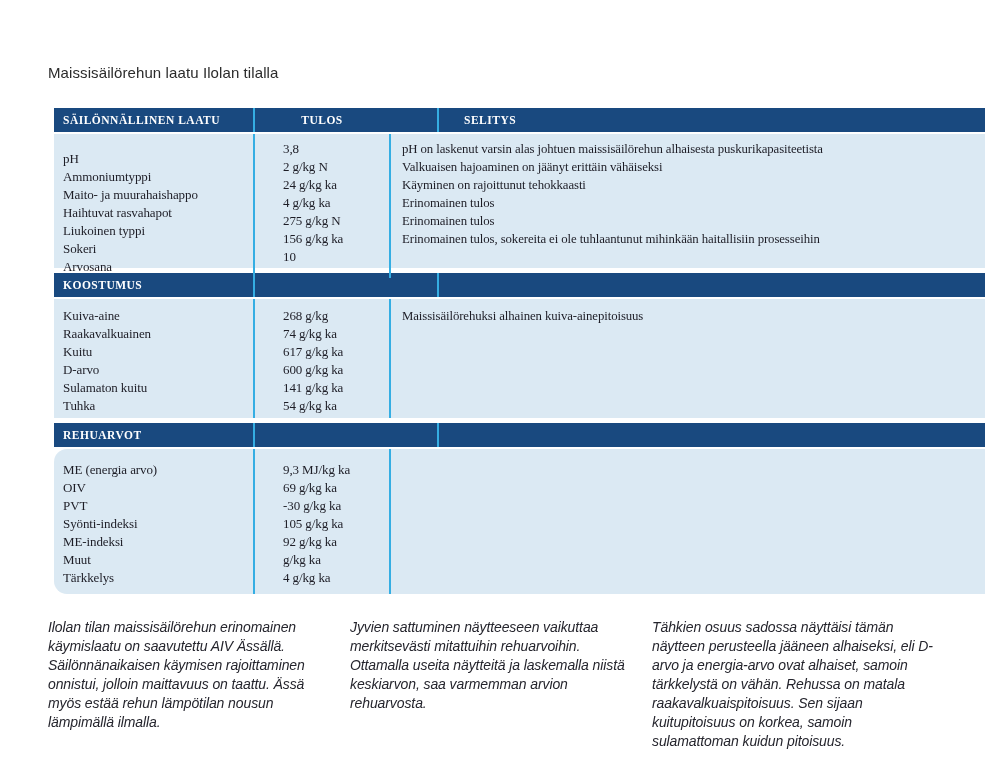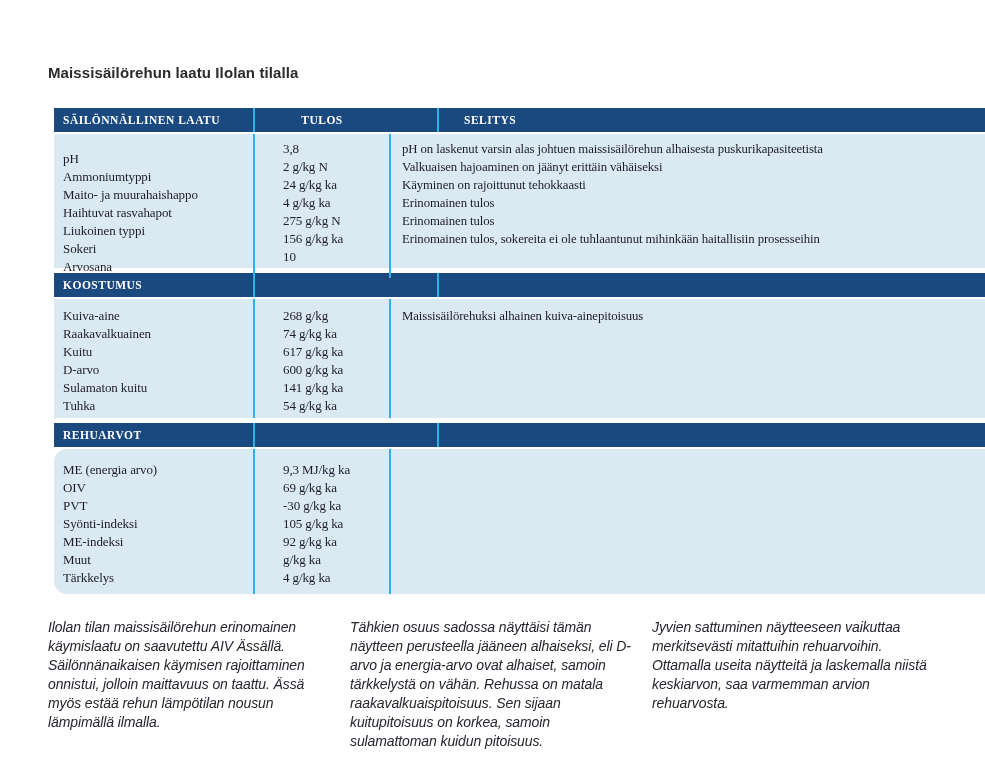--- a/index.html
+++ b/index.html
@@ -8,21 +8,21 @@
     background: #ffffff;
     font-family: "Liberation Sans", sans-serif;
     position: relative;
     overflow: hidden;
     color: var(--table-text, #1d1d26);
   }
   .page { position: absolute; inset: 0; }
 
   .title {
     position: absolute; top: 64px; left: 48px; margin: 0;
-    font-size: 15px; font-weight: 700; letter-spacing: 0.1px;
+    font-size: 15px; font-weight: 400; letter-spacing: 0.1px;
     color: var(--title-text, #2b2b2b);
   }
 
   .qtable { position: absolute; top: 108px; left: 54px; width: 946px; font-family: Liberation Serif, serif; }
 
   section.tsec { margin-bottom: 5px; }
 
   .band {
     display: grid; grid-template-columns: 199px 136px 1fr;
     background: var(--header-bg, #19497f);
@@ -168,16 +168,16 @@
             <div class="cell"></div>
             <div class="cell"></div>
             <div class="cell"></div>
             <div class="cell"></div>
           </div>
         </div>
       </section>
     </div>
   <div class="footnotes" id="footnotes-root">
       <div class="footnote">Ilolan tilan maissisäilörehun erinomainen käymislaatu on saavutettu AIV Ässällä. Säilönnänaikaisen käymisen rajoittaminen onnistui, jolloin maittavuus on taattu. Ässä myös estää rehun lämpötilan nousun lämpimällä ilmalla.</div>
+      <div class="footnote">Jyvien sattuminen näytteeseen vaikuttaa merkitsevästi mitattuihin rehuarvoihin. Ottamalla useita näytteitä ja laskemalla niistä keskiarvon, saa varmemman arvion rehuarvosta.</div>
       <div class="footnote">Tähkien osuus sadossa näyttäisi tämän näytteen perusteella jääneen alhaiseksi, eli D-arvo ja energia-arvo ovat alhaiset, samoin tärkkelystä on vähän. Rehussa on matala raakavalkuaispitoisuus. Sen sijaan kuitupitoisuus on korkea, samoin sulamattoman kuidun pitoisuus.</div>
-      <div class="footnote">Jyvien sattuminen näytteeseen vaikuttaa merkitsevästi mitattuihin rehuarvoihin. Ottamalla useita näytteitä ja laskemalla niistä keskiarvon, saa varmemman arvion rehuarvosta.</div>
     </div>
 </div>
 
 </body></html>

